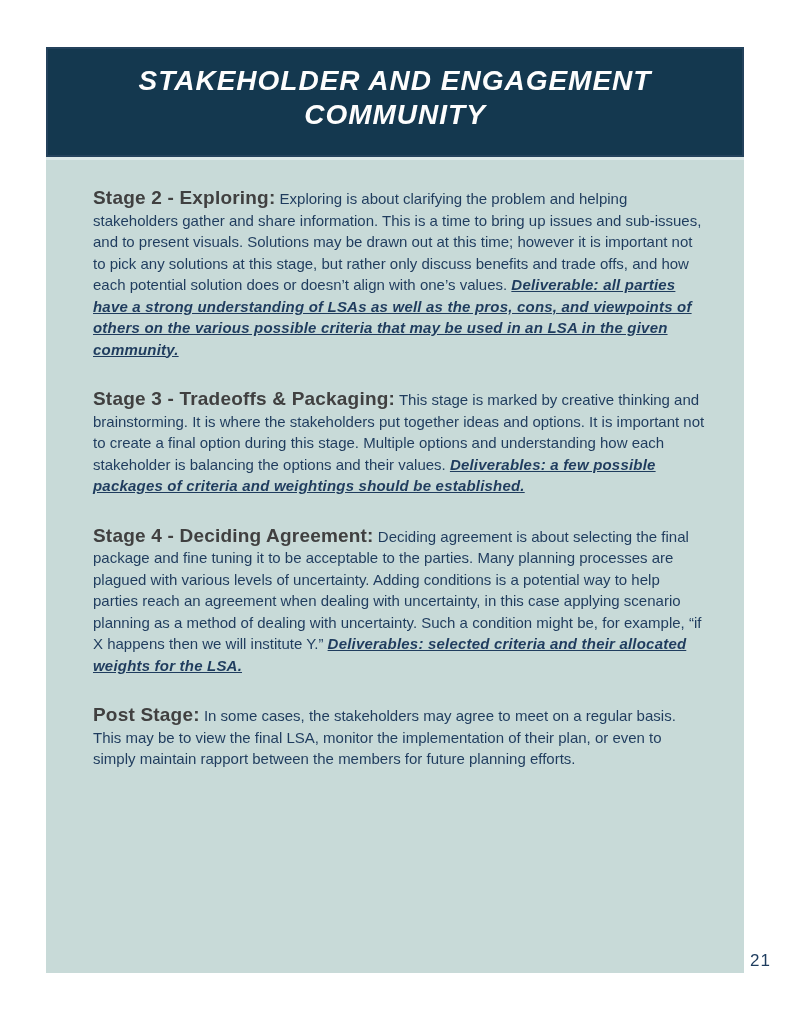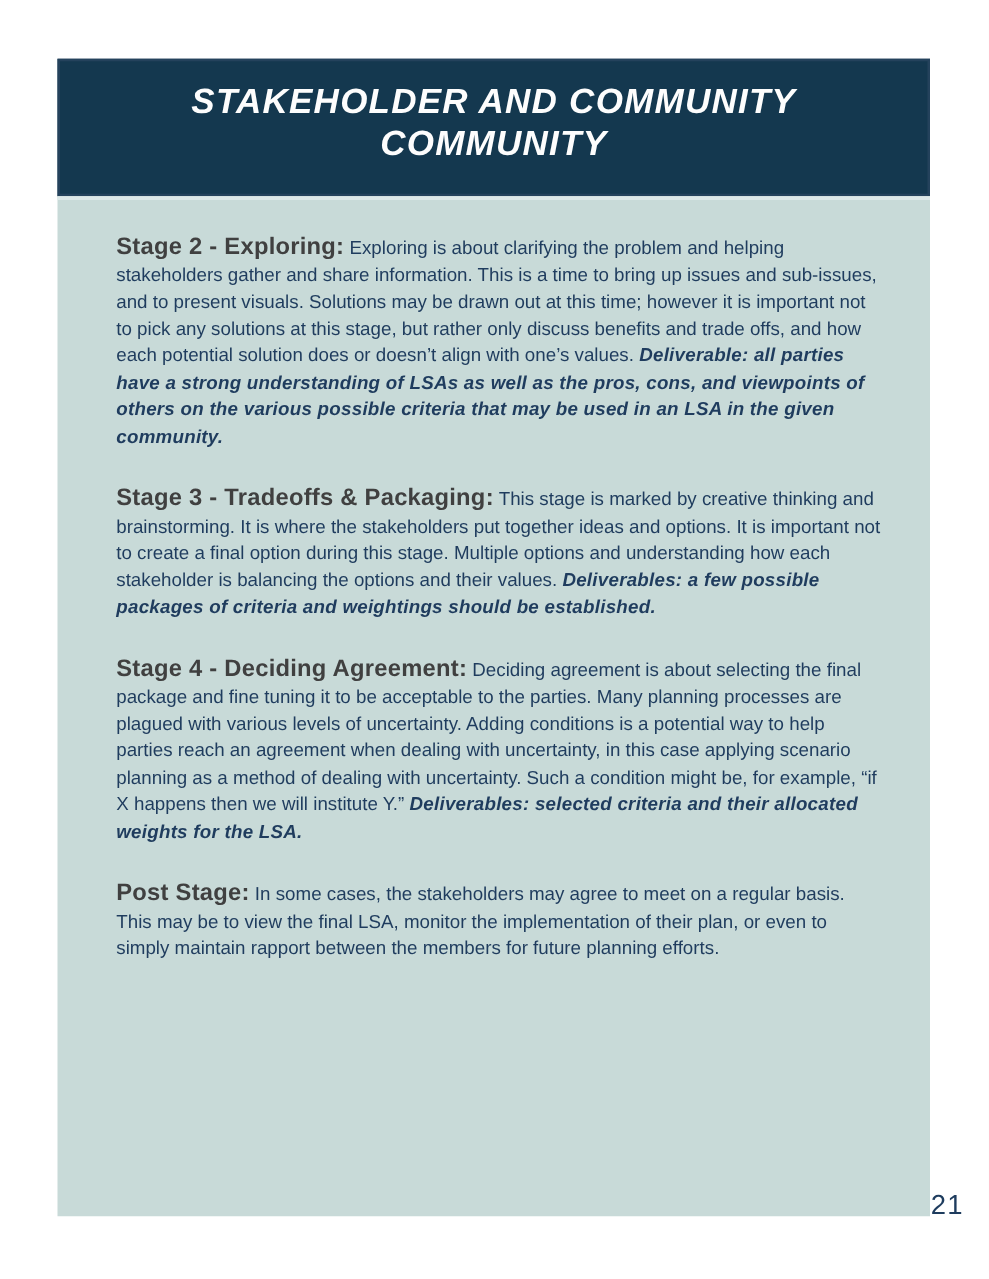--- a/index.html
+++ b/index.html
@@ -59,38 +59,39 @@
   .para .heading {
     font-weight: bold;
     font-size: 19px;
     color: #404040;
     letter-spacing: 0.2px;
   }
   .para .deliverable {
     font-weight: bold;
     font-style: italic;
     letter-spacing: 0.2px;
+    text-decoration: underline;
   }
   .page-number {
     position: absolute;
     top: 951px;
     right: 20px;
     color: #1E3C5E;
-    font-size: 22px;
+    font-size: 17px;
     letter-spacing: 1px;
   }
 </style>
 </head>
 <body>
 
 <div class="page">
 
   <div class="header-box">
     <div class="page-title">
-      <div>STAKEHOLDER AND COMMUNITY</div>
+      <div>STAKEHOLDER AND ENGAGEMENT</div>
       <div>COMMUNITY</div>
     </div>
   </div>
 
   <div class="content-box">
 
     <p class="para"><span class="heading">Stage 2 - Exploring:</span> <span>Exploring is about clarifying the problem and helping stakeholders gather and share information. This is a time to bring up issues and sub-issues, and to present visuals. Solutions may be drawn out at this time; however it is important not to pick any solutions at this stage, but rather only discuss benefits and trade offs, and how each potential solution does or doesn’t align with one’s values.</span> <span class="deliverable">Deliverable: all parties have a strong understanding of LSAs as well as the pros, cons, and viewpoints of others on the various possible criteria that may be used in an LSA in the given community.</span></p>
 
     <p class="para"><span class="heading">Stage 3 - Tradeoffs &amp; Packaging:</span> <span>This stage is marked by creative thinking and brainstorming. It is where the stakeholders put together ideas and options. It is important not to create a final option during this stage. Multiple options and understanding how each stakeholder is balancing the options and their values.</span> <span class="deliverable">Deliverables: a few possible packages of criteria and weightings should be established.</span></p>
 

